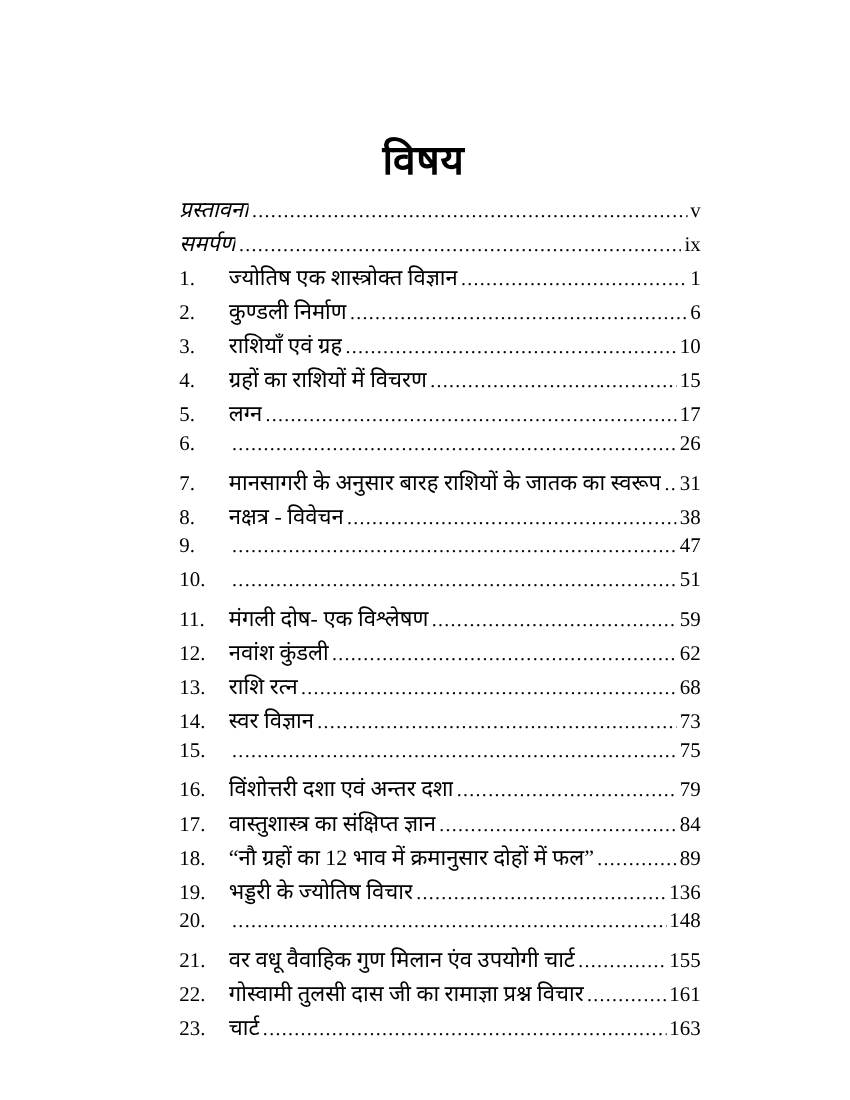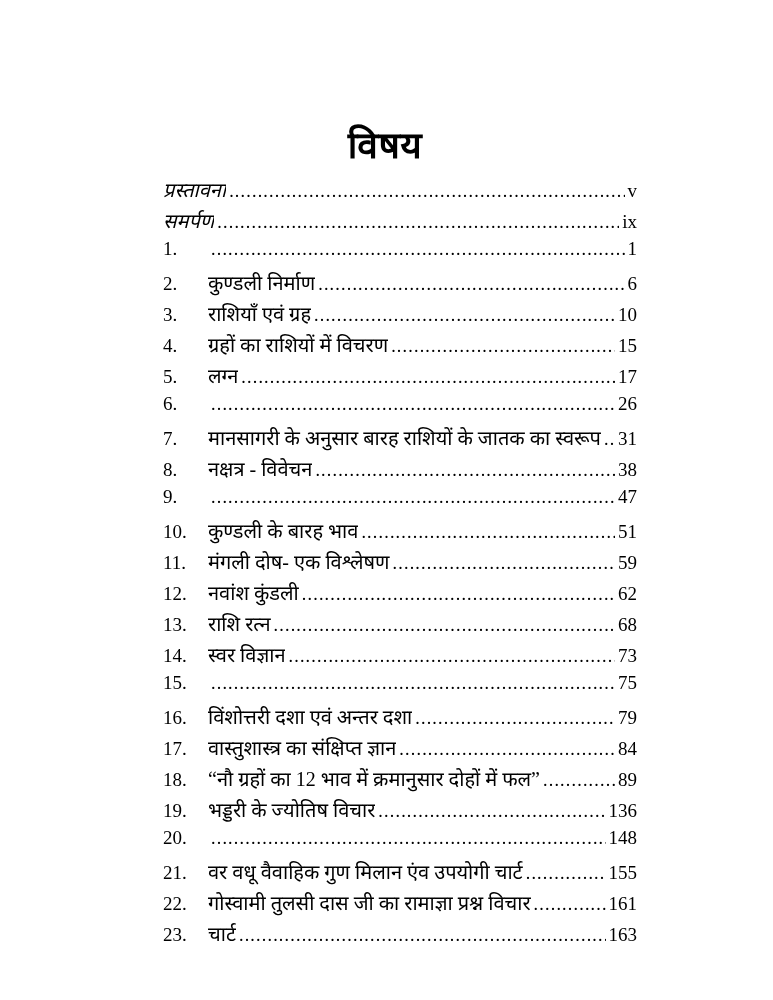--- a/index.html
+++ b/index.html
@@ -83,20 +83,21 @@
     <span class="pageno">v</span>
   </div>
       <div class="toc-row front">
 
     <span class="title">समर्पण</span>
     <span class="dots">................................................................................................................................................................................................................................................</span>
     <span class="pageno">ix</span>
   </div>
       <div class="toc-row">
     <span class="num">1.</span>
+    <span class="title">ज्योतिष एक शास्त्रोक्त विज्ञान</span>
     <span class="dots">................................................................................................................................................................................................................................................</span>
     <span class="pageno">1</span>
   </div>
       <div class="toc-row">
     <span class="num">2.</span>
     <span class="title">कुण्डली निर्माण</span>
     <span class="dots">................................................................................................................................................................................................................................................</span>
     <span class="pageno">6</span>
   </div>
       <div class="toc-row">
@@ -134,21 +135,20 @@
     <span class="dots">................................................................................................................................................................................................................................................</span>
     <span class="pageno">38</span>
   </div>
       <div class="toc-row">
     <span class="num">9.</span>
     <span class="dots">................................................................................................................................................................................................................................................</span>
     <span class="pageno">47</span>
   </div>
       <div class="toc-row">
     <span class="num">10.</span>
-    <span class="title">कुण्डली के बारह भाव</span>
     <span class="dots">................................................................................................................................................................................................................................................</span>
     <span class="pageno">51</span>
   </div>
       <div class="toc-row">
     <span class="num">11.</span>
     <span class="title">मंगली दोष- एक विश्लेषण</span>
     <span class="dots">................................................................................................................................................................................................................................................</span>
     <span class="pageno">59</span>
   </div>
       <div class="toc-row">

